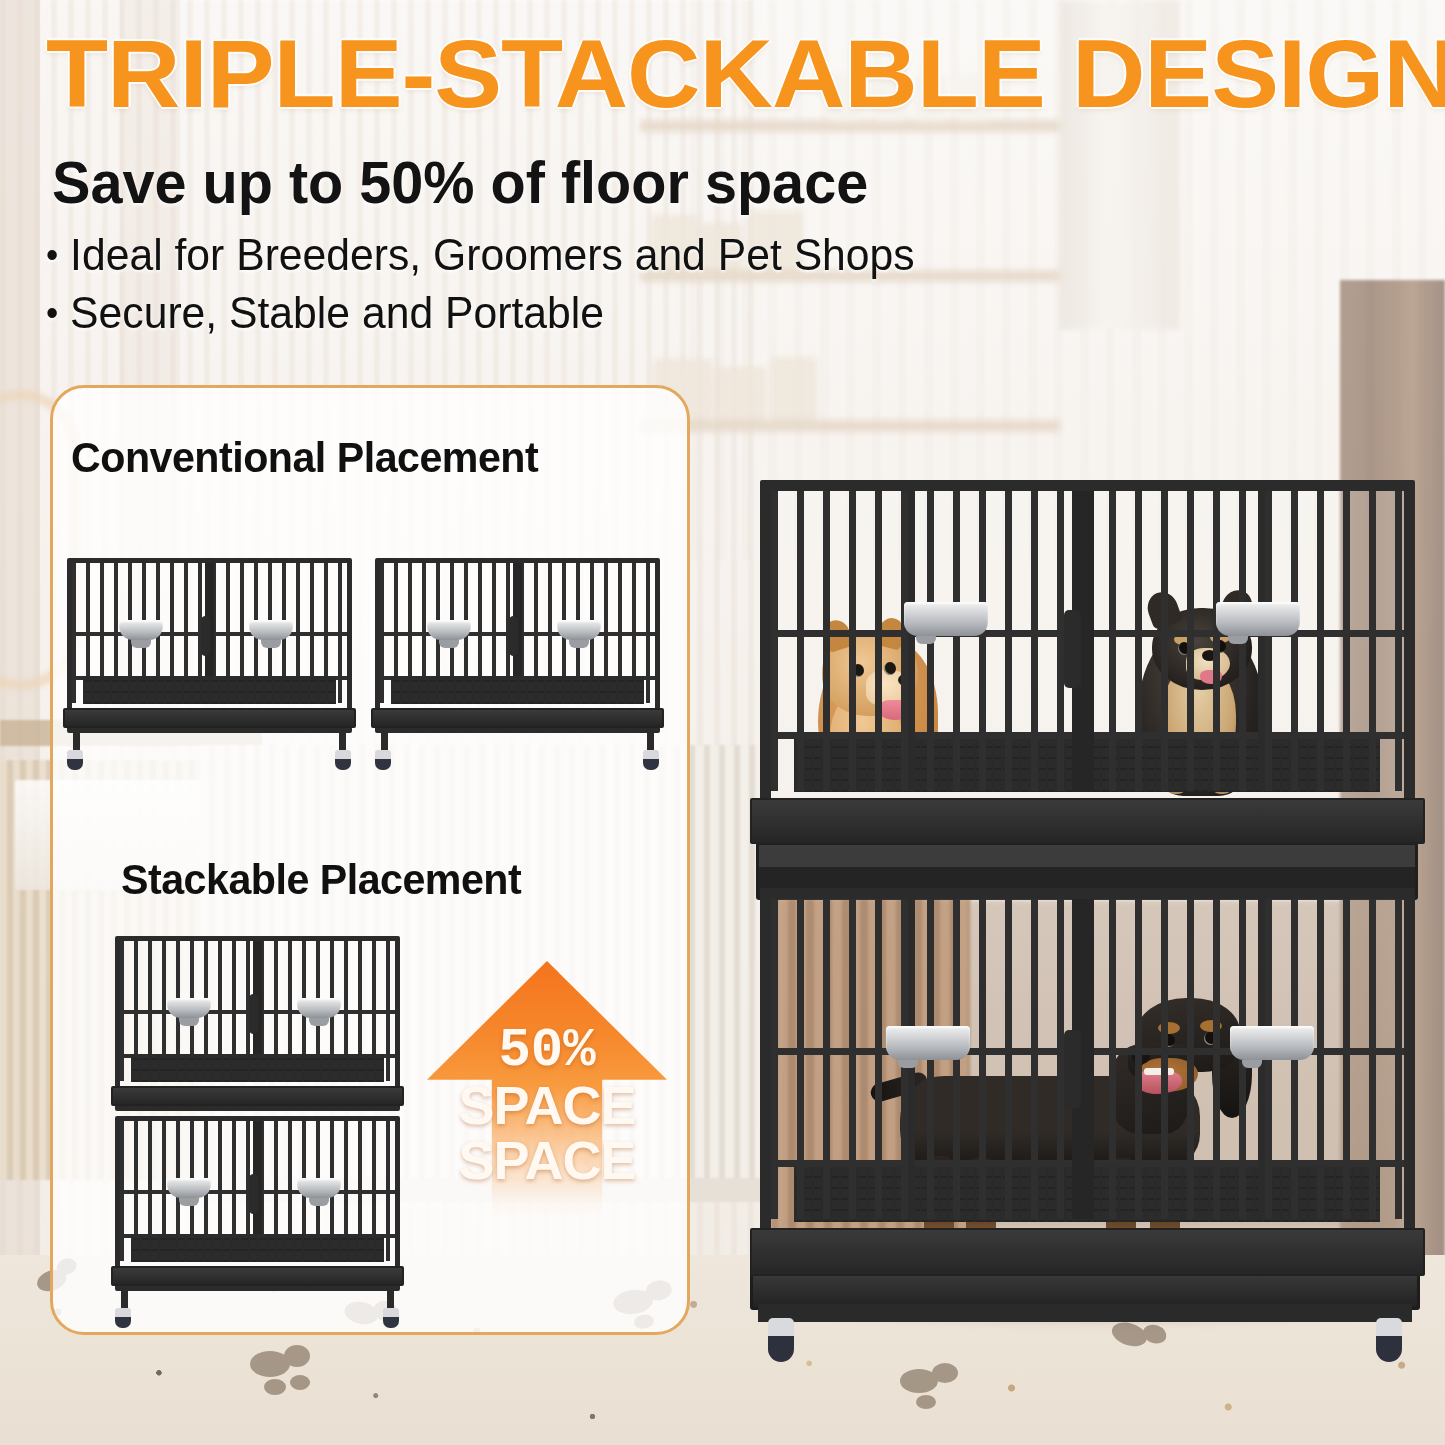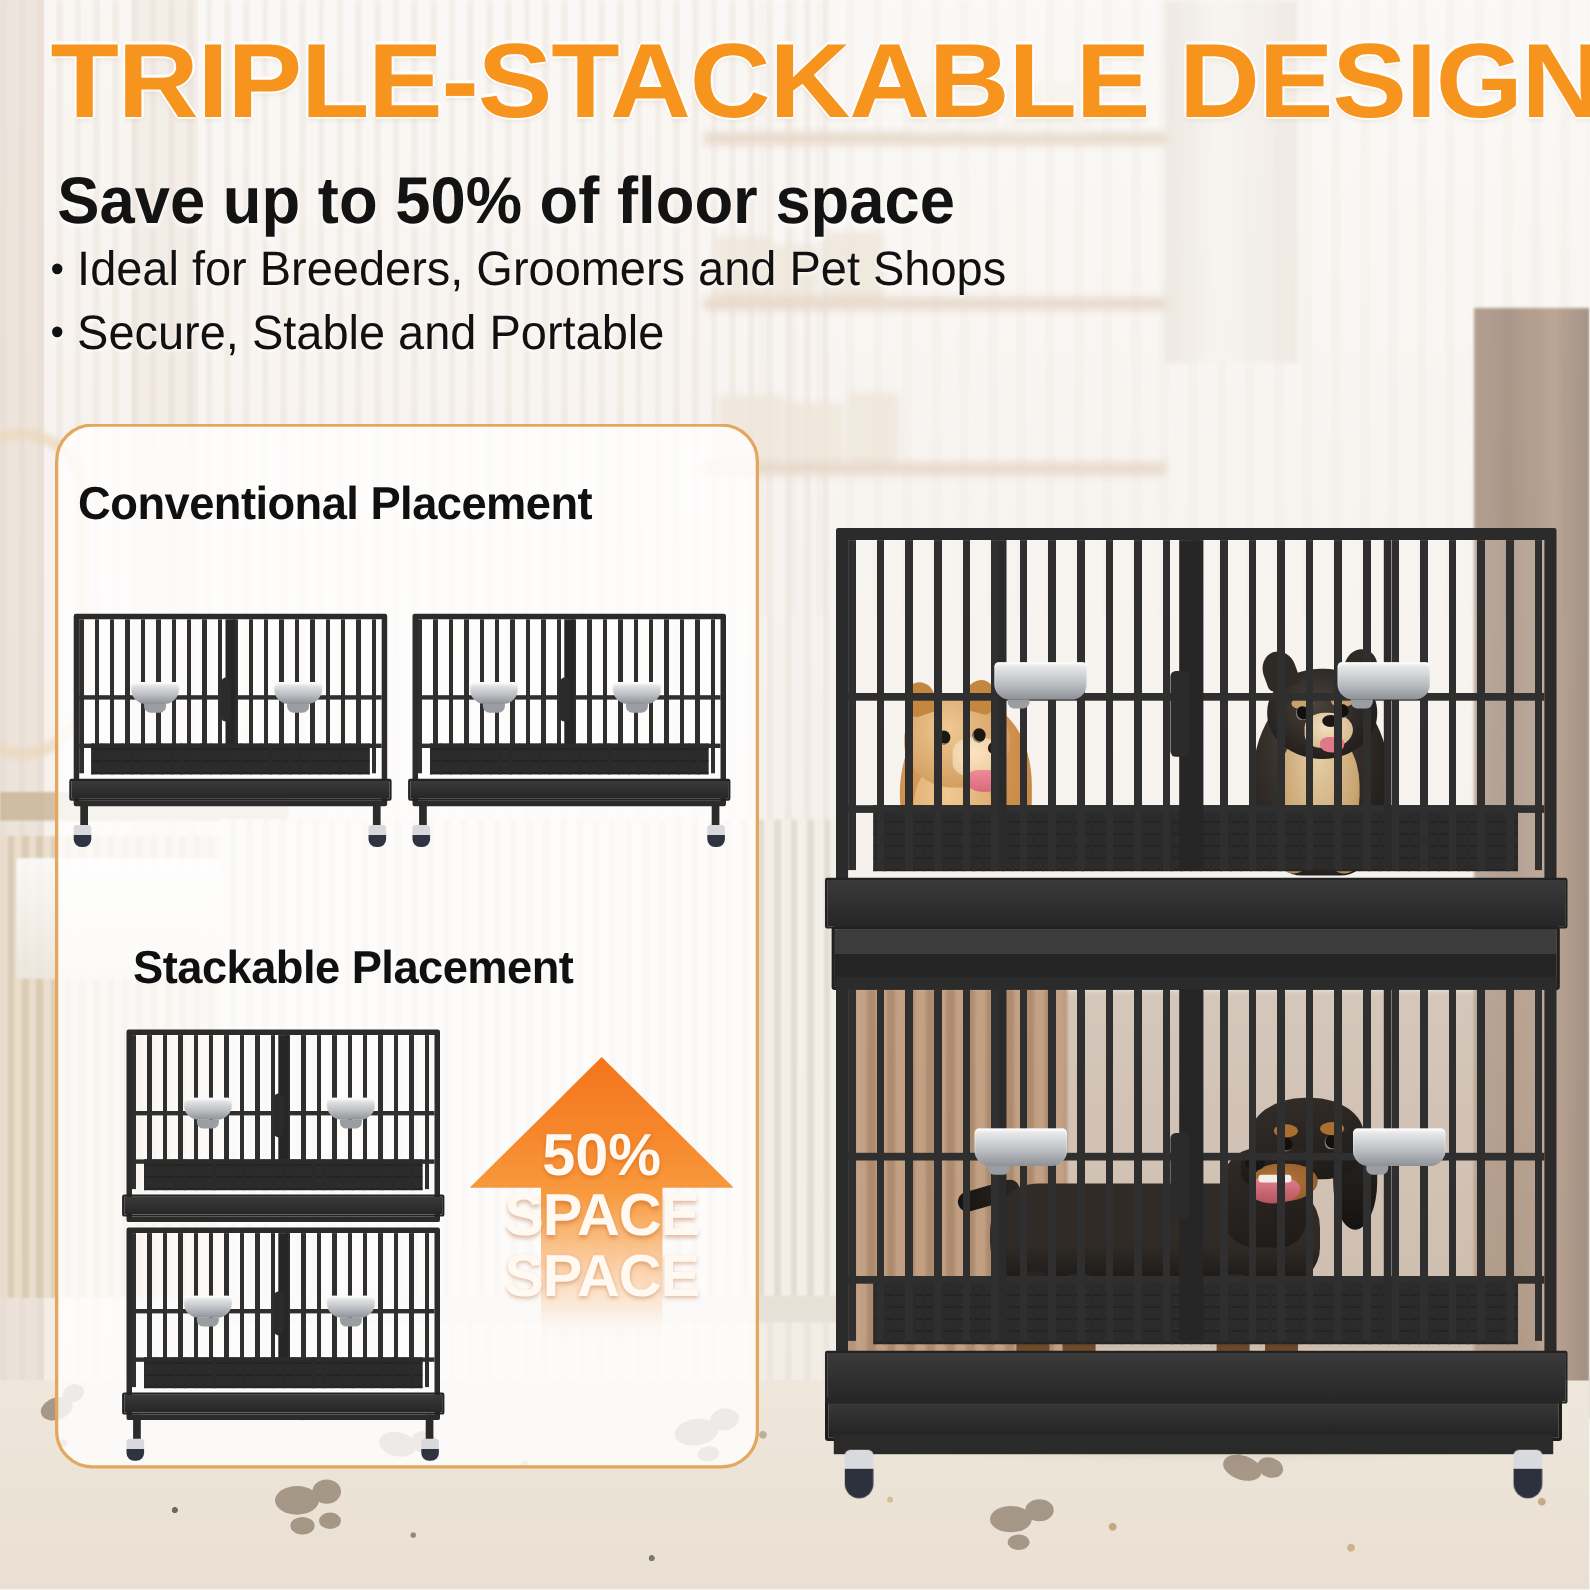--- a/index.html
+++ b/index.html
@@ -116,21 +116,21 @@
       -2px 0 0 rgba(255,255,255,.85), 2px 0 0 rgba(255,255,255,.85),
       0 -2px 0 rgba(255,255,255,.85), 0 2px 0 rgba(255,255,255,.85),
       0 3px 5px rgba(180,150,110,.18);
   }
   .subhead{
     position:absolute; left:52px; top:148px;
     font-size:60px; font-weight:bold; color:#131313; white-space:nowrap;
     transform:scaleX(.96); transform-origin:left center;
     text-shadow:0 2px 4px rgba(255,255,255,.9);
   }
-  .bullets{ position:absolute; left:46px; top:220px; }
+  .bullets{ position:absolute; left:46px; top:230px; }
   .bullet{
     font-size:44px; color:#111; white-space:nowrap; margin-bottom:8px;
     transform:scaleX(.97); transform-origin:left center;
     text-shadow:0 2px 3px rgba(255,255,255,.85);
   }
   .bullet .dot{ font-size:36px; vertical-align:3px; }
 
   
   .panel{
     position:absolute; left:50px; top:385px; width:640px; height:950px;
@@ -307,21 +307,21 @@
   .arrow-shape{
     position:absolute; inset:0;
     background:linear-gradient(180deg,#F4741C 0%, #F6862A 26%, #F89A3E 48%, rgba(249,166,85,.55) 72%, rgba(250,196,150,.12) 92%, rgba(255,255,255,0) 100%);
     clip-path:polygon(50% 0%, 100% 46%, 73% 46%, 73% 100%, 27% 100%, 27% 46%, 0% 46%);
   }
   .arrow-text{
     position:absolute; left:0; top:62px; width:100%; text-align:center;
     color:#FFF9F2; font-weight:bold; line-height:1.02;
     text-shadow:0 2px 4px rgba(170,70,10,.35);
   }
-  .arrow-text .l1{ font-size:54px; display:block; }
+  .arrow-text .l1{ font-size:54px; display:block;font-family:Liberation Mono, monospace; }
   .arrow-text .l2{ font-size:54px; display:block; letter-spacing:-1px; }
   .arrow-text .l3{ font-size:54px; display:block; letter-spacing:-1px; }
 </style>
 </head>
 <body>
 
 <div class="scene">
   <div class="bg-wall"></div>
   <div class="slats"></div>
   <div class="slats2"></div>

